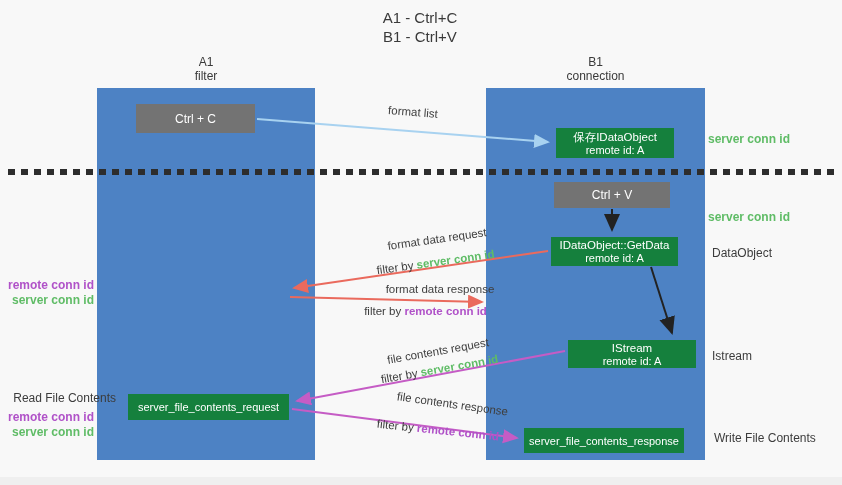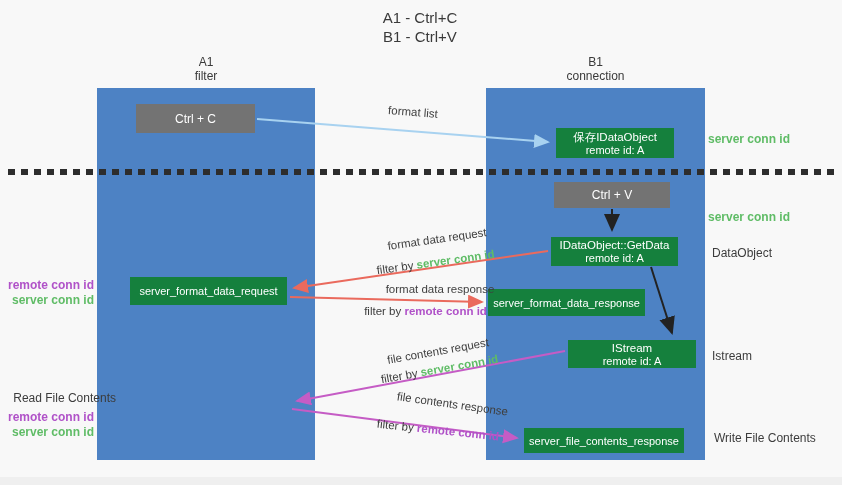--- a/index.html
+++ b/index.html
@@ -130,33 +130,30 @@
 
   <div class="box box-green b-ctrlv">
     <span>Ctrl + V</span>
   </div>
 
   <div class="box box-orange b-getdata">
     <span class="l1">IDataObject::GetData</span>
     <span class="l2">remote id: A</span>
   </div>
 
-  <div class="box box-orange b-fdreq single">
-    <span>server_format_data_request</span>
-  </div>
 
-  <div class="box box-orange b-fdresp single">
-    <span>server_format_data_response</span>
-  </div>
 
   <div class="box box-orange b-istream">
     <span class="l1">IStream</span>
     <span class="l2">remote id: A</span>
   </div>
 
+  <div class="box box-orange b-fcreq single">
+    <span>server_file_contents_request</span>
+  </div>
 
   <div class="box box-orange b-fcresp single">
     <span>server_file_contents_response</span>
   </div>
 
   <div class="lbl format-list">format list</div>
 
   <div class="lbl fdr1">format data request</div>
   <div class="lbl fdr2">
     <span class="dark-t">filter by</span>

